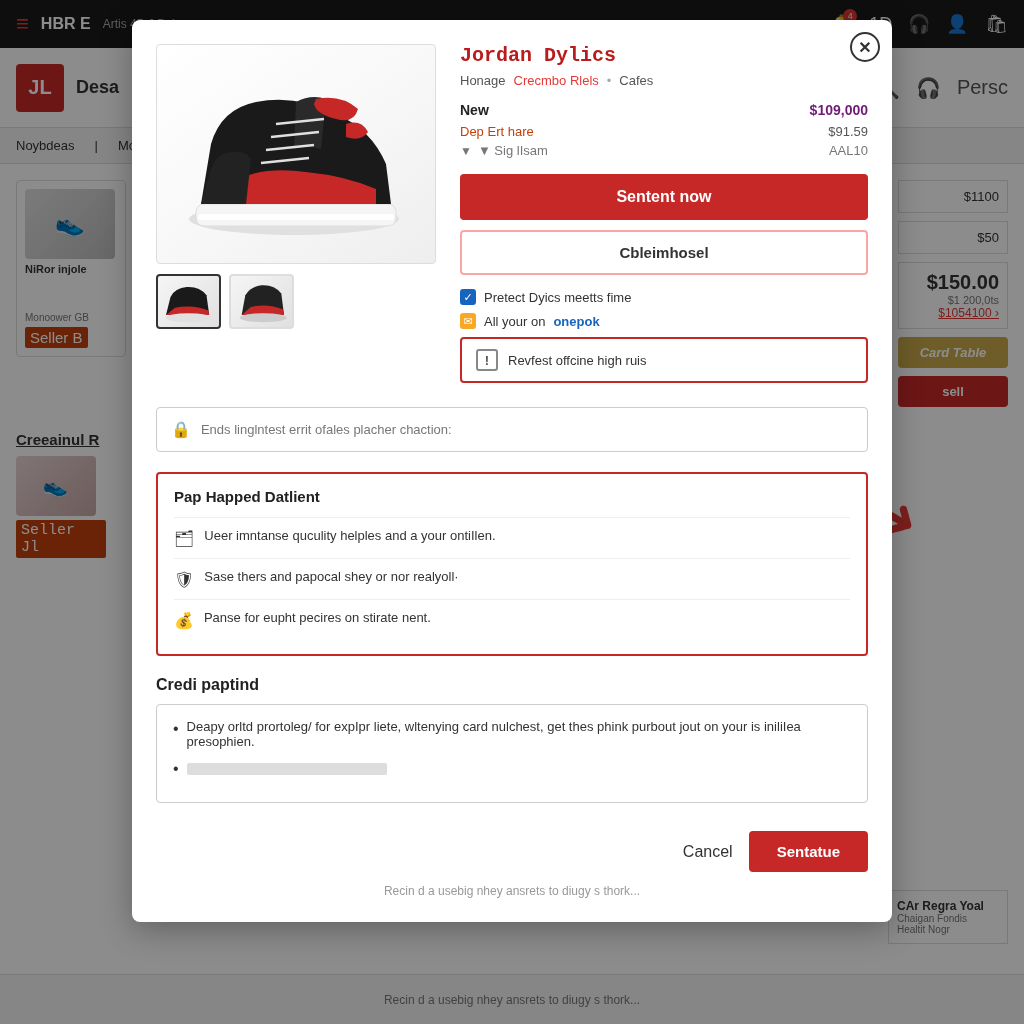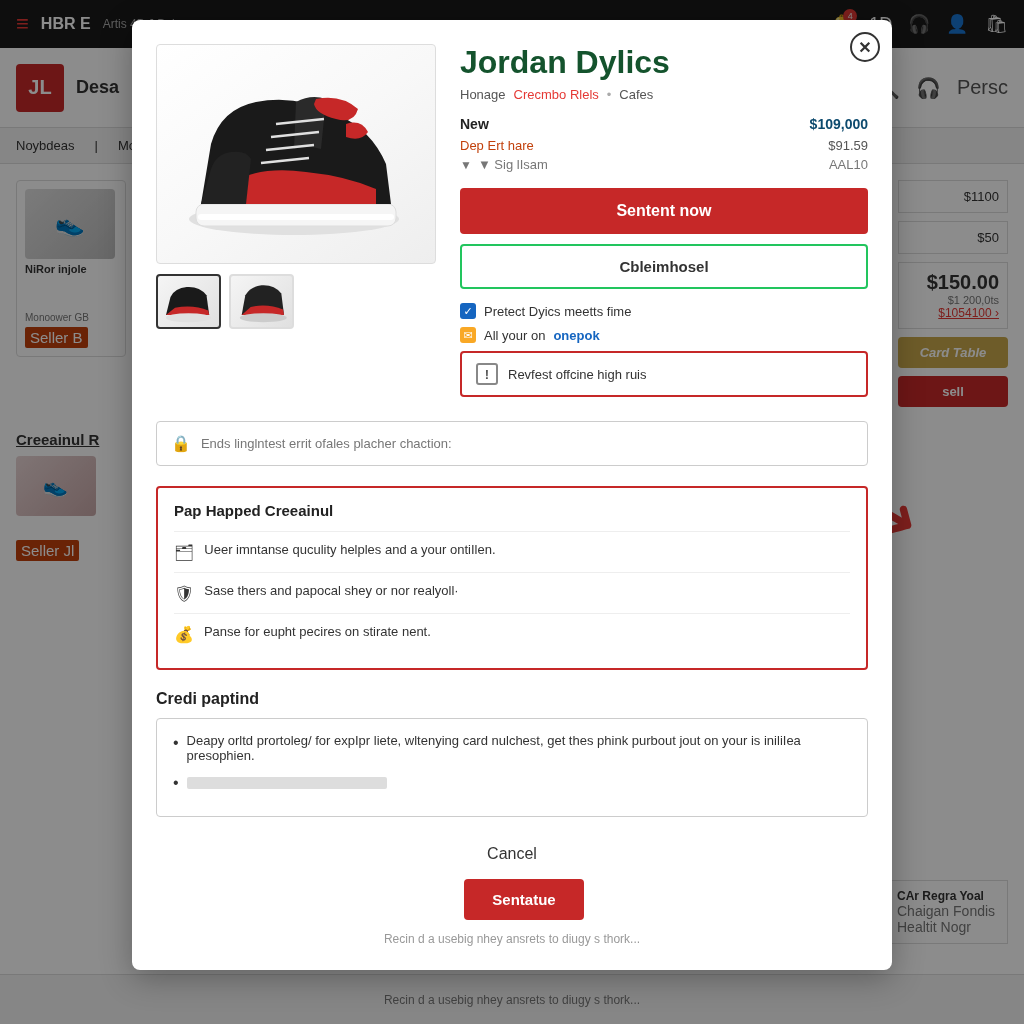--- a/index.html
+++ b/index.html
@@ -237,40 +237,41 @@
     .bottom-img {
       width: 80px; height: 60px;
       background: linear-gradient(135deg, #e8d5d5, #c8a8a8);
       border-radius: 4px;
       display: flex; align-items: center; justify-content: center;
       font-size: 20px;
     }
     .bottom-info {
       font-size: 10px;
       color: #555;
-      margin-top: 20px;
+      margin-top: 0;
+      font-family: Liberation Mono, monospace;
     }
 
     
     .bottom-right-info {
       position: absolute;
       bottom: 80px;
       right: 16px;
       width: 120px;
       background: #fff;
       border: 1px solid #ddd;
       padding: 8px;
     }
     .bottom-right-title {
       font-size: 12px;
       font-weight: bold;
       color: #333;
     }
     .bottom-right-sub {
-      font-size: 14px;
+      font-size: 10px;
       color: #777;
     }
 
     
     .footer-bar {
       position: absolute;
       bottom: 0;
       left: 0;
       right: 0;
       height: 50px;
@@ -368,24 +369,25 @@
       overflow: hidden;
     }
     .thumbnail.active { border-color: #333; }
 
     
     .modal-details {
       flex: 1;
     }
 
     .product-name {
-      font-size: 32px;
-      font-weight: bold;
-      color: #14532d;
+      font-size: 20px;
+      font-weight: bold;
+      color: #b91c1c;
       margin-bottom: 6px;
+      font-family: Liberation Mono, monospace;
     }
 
     .product-meta {
       display: flex;
       align-items: center;
       gap: 8px;
       margin-bottom: 14px;
       font-size: 13px;
     }
     .meta-home { color: #555; }
@@ -393,21 +395,21 @@
     .meta-dot { color: #aaa; }
     .meta-category { color: #555; }
 
     .price-row {
       display: flex;
       justify-content: space-between;
       align-items: center;
       margin-bottom: 6px;
     }
     .price-label { font-size: 14px; font-weight: bold; color: #222; }
-    .price-value { font-size: 14px; font-weight: bold; color: #0c4a6e; }
+    .price-value { font-size: 14px; font-weight: bold; color: #701a75; }
 
     .price-row-secondary {
       display: flex;
       justify-content: space-between;
       align-items: center;
       margin-bottom: 4px;
     }
     .price-label-sec { font-size: 13px; color: #c2410c; }
     .price-value-sec { font-size: 13px; color: #555; }
 
@@ -431,21 +433,21 @@
       font-size: 16px;
       font-weight: bold;
       cursor: pointer;
       margin-bottom: 10px;
     }
 
     .btn-secondary {
       width: 100%;
       background: #fff;
       color: #333;
-      border: 2px solid #22c55e;
+      border: 2px solid #fca5a5;
       border-radius: 4px;
       padding: 12px;
       font-size: 15px;
       font-weight: bold;
       cursor: pointer;
       margin-bottom: 14px;
     }
 
     .checkbox-row {
       display: flex;
@@ -578,40 +580,38 @@
       margin-top: 4px;
     }
 
     
     .modal-footer {
       display: flex;
       justify-content: flex-end;
       align-items: center;
       gap: 16px;
       padding-top: 8px;
-      flex-direction: column;
     }
     .footer-cancel {
       background: none;
       border: none;
       font-size: 16px;
       color: #333;
       cursor: pointer;
       font-weight: normal;
     }
     .footer-submit {
       background: #c62828;
       color: #fff;
       border: none;
       border-radius: 4px;
       padding: 12px 28px;
       font-size: 15px;
       font-weight: bold;
       cursor: pointer;
-      margin-left: 24px;
     }
 
     .modal-footer-note {
       text-align: center;
       font-size: 12px;
       color: #999;
       margin-top: 12px;
     }
 
     
@@ -814,21 +814,21 @@
     </div>
 
     <div class="modal-section">
       <div class="payment-field">
         <span class="lock-icon">🔒</span>
         <span>Ends linglntest errit ofales placher chaction:</span>
       </div>
     </div>
 
     <div class="features-box">
-      <div class="features-title">Pap Happed Creeainul</div>
+      <div class="features-title">Pap Happed Datlient</div>
 
       <div class="feature-item">
         <span class="feature-icon">🗂</span>
         <span>Ueer imntanse quculity helples and a your ontiIlen.</span>
       </div>
 
       <div class="feature-item">
         <span class="feature-icon">🛡</span>
         <span>Sase thers and papocal shey or nor realyoll·</span>
       </div>

